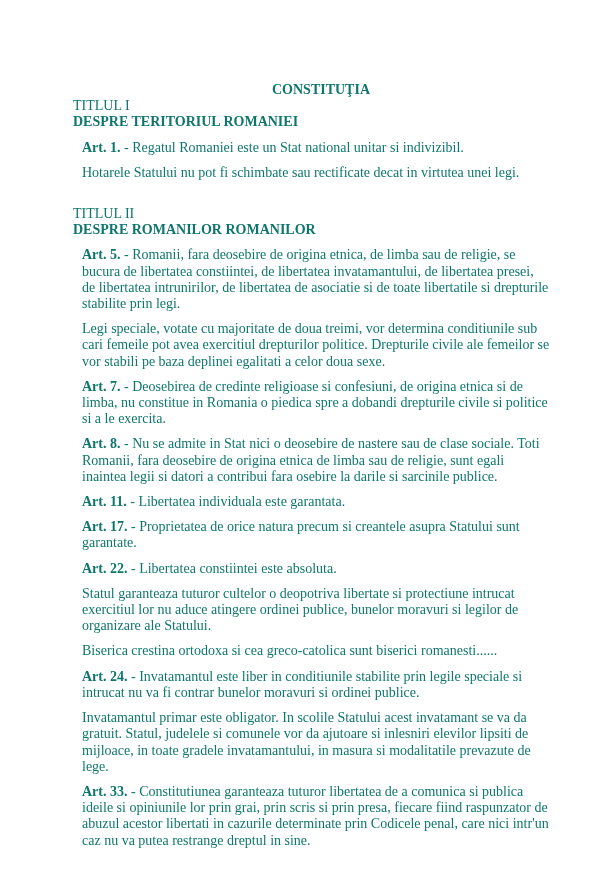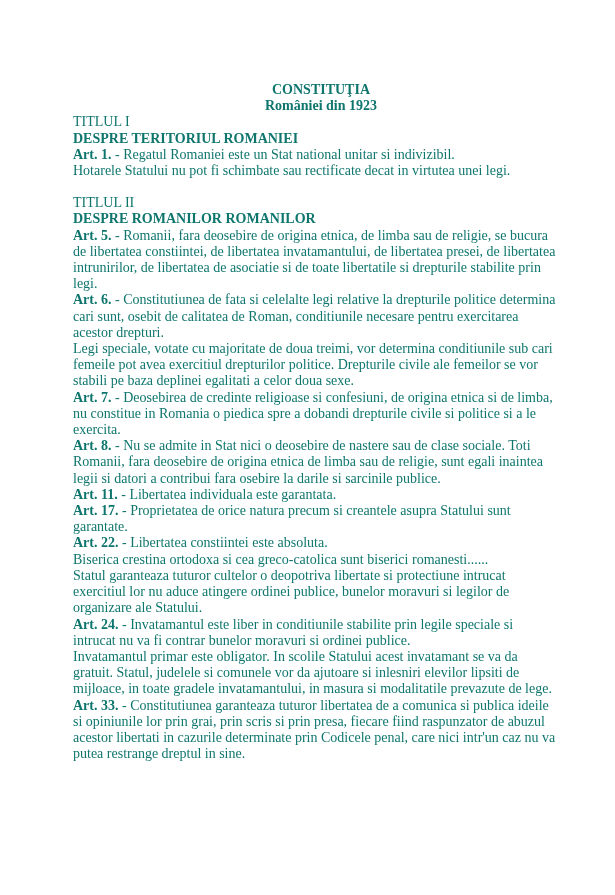--- a/index.html
+++ b/index.html
@@ -14,50 +14,48 @@
       line-height: 16.2px;
       color: #0f766e;
     }
     .doc-title {
       text-align: center;
       font-weight: bold;
       padding-left: 10px;
     }
     .title-label { font-weight: normal; }
     .section-heading { font-weight: bold; }
-    .para { margin: 0; }
+    .para { margin: 9px; }
     .art-num { font-weight: bold; }
     .gap { height: 16px; }
   </style>
 </head>
 <body>
 
 <div class="page">
   <div class="doc-title">CONSTITUŢIA</div>
-  <div class="doc-title">României din 1923</div>
 
   <div>
     <div class="title-label">TITLUL I</div>
     <div class="section-heading">DESPRE TERITORIUL ROMANIEI</div>
     <p class="para"><span class="art-num">Art. 1.</span><span> - Regatul Romaniei este un Stat national unitar si indivizibil.</span></p>
     <p class="para"><span class="art-num"></span><span>Hotarele Statului nu pot fi schimbate sau rectificate decat in virtutea unei legi.</span></p>
   </div>
 
   <div class="gap"></div>
 
   <div>
     <div class="title-label">TITLUL II</div>
     <div class="section-heading">DESPRE ROMANILOR ROMANILOR</div>
     <p class="para"><span class="art-num">Art. 5.</span><span> - Romanii, fara deosebire de origina etnica, de limba sau de religie, se bucura de libertatea constiintei, de libertatea invatamantului, de libertatea presei, de libertatea intrunirilor, de libertatea de asociatie si de toate libertatile si drepturile stabilite prin legi.</span></p>
-    <p class="para"><span class="art-num">Art. 6.</span><span> - Constitutiunea de fata si celelalte legi relative la drepturile politice determina cari sunt, osebit de calitatea de Roman, conditiunile necesare pentru exercitarea acestor drepturi.</span></p>
     <p class="para"><span class="art-num"></span><span>Legi speciale, votate cu majoritate de doua treimi, vor determina conditiunile sub cari femeile pot avea exercitiul drepturilor politice. Drepturile civile ale femeilor se vor stabili pe baza deplinei egalitati a celor doua sexe.</span></p>
     <p class="para"><span class="art-num">Art. 7.</span><span> - Deosebirea de credinte religioase si confesiuni, de origina etnica si de limba, nu constitue in Romania o piedica spre a dobandi drepturile civile si politice si a le exercita.</span></p>
     <p class="para"><span class="art-num">Art. 8.</span><span> - Nu se admite in Stat nici o deosebire de nastere sau de clase sociale. Toti Romanii, fara deosebire de origina etnica de limba sau de religie, sunt egali inaintea legii si datori a contribui fara osebire la darile si sarcinile publice.</span></p>
     <p class="para"><span class="art-num">Art. 11.</span><span> - Libertatea individuala este garantata.</span></p>
     <p class="para"><span class="art-num">Art. 17.</span><span> - Proprietatea de orice natura precum si creantele asupra Statului sunt garantate.</span></p>
     <p class="para"><span class="art-num">Art. 22.</span><span> - Libertatea constiintei este absoluta.</span></p>
+    <p class="para"><span class="art-num"></span><span>Statul garanteaza tuturor cultelor o deopotriva libertate si protectiune intrucat exercitiul lor nu aduce atingere ordinei publice, bunelor moravuri si legilor de organizare ale Statului.</span></p>
     <p class="para"><span class="art-num"></span><span>Biserica crestina ortodoxa si cea greco-catolica sunt biserici romanesti......</span></p>
-    <p class="para"><span class="art-num"></span><span>Statul garanteaza tuturor cultelor o deopotriva libertate si protectiune intrucat exercitiul lor nu aduce atingere ordinei publice, bunelor moravuri si legilor de organizare ale Statului.</span></p>
     <p class="para"><span class="art-num">Art. 24.</span><span> - Invatamantul este liber in conditiunile stabilite prin legile speciale si intrucat nu va fi contrar bunelor moravuri si ordinei publice.</span></p>
     <p class="para"><span class="art-num"></span><span>Invatamantul primar este obligator. In scolile Statului acest invatamant se va da gratuit. Statul, judelele si comunele vor da ajutoare si inlesniri elevilor lipsiti de mijloace, in toate gradele invatamantului, in masura si modalitatile prevazute de lege.</span></p>
     <p class="para"><span class="art-num">Art. 33.</span><span> - Constitutiunea garanteaza tuturor libertatea de a comunica si publica ideile si opiniunile lor prin grai, prin scris si prin presa, fiecare fiind raspunzator de abuzul acestor libertati in cazurile determinate prin Codicele penal, care nici intr'un caz nu va putea restrange dreptul in sine.</span></p>
   </div>
 </div>
 
 </body></html>

